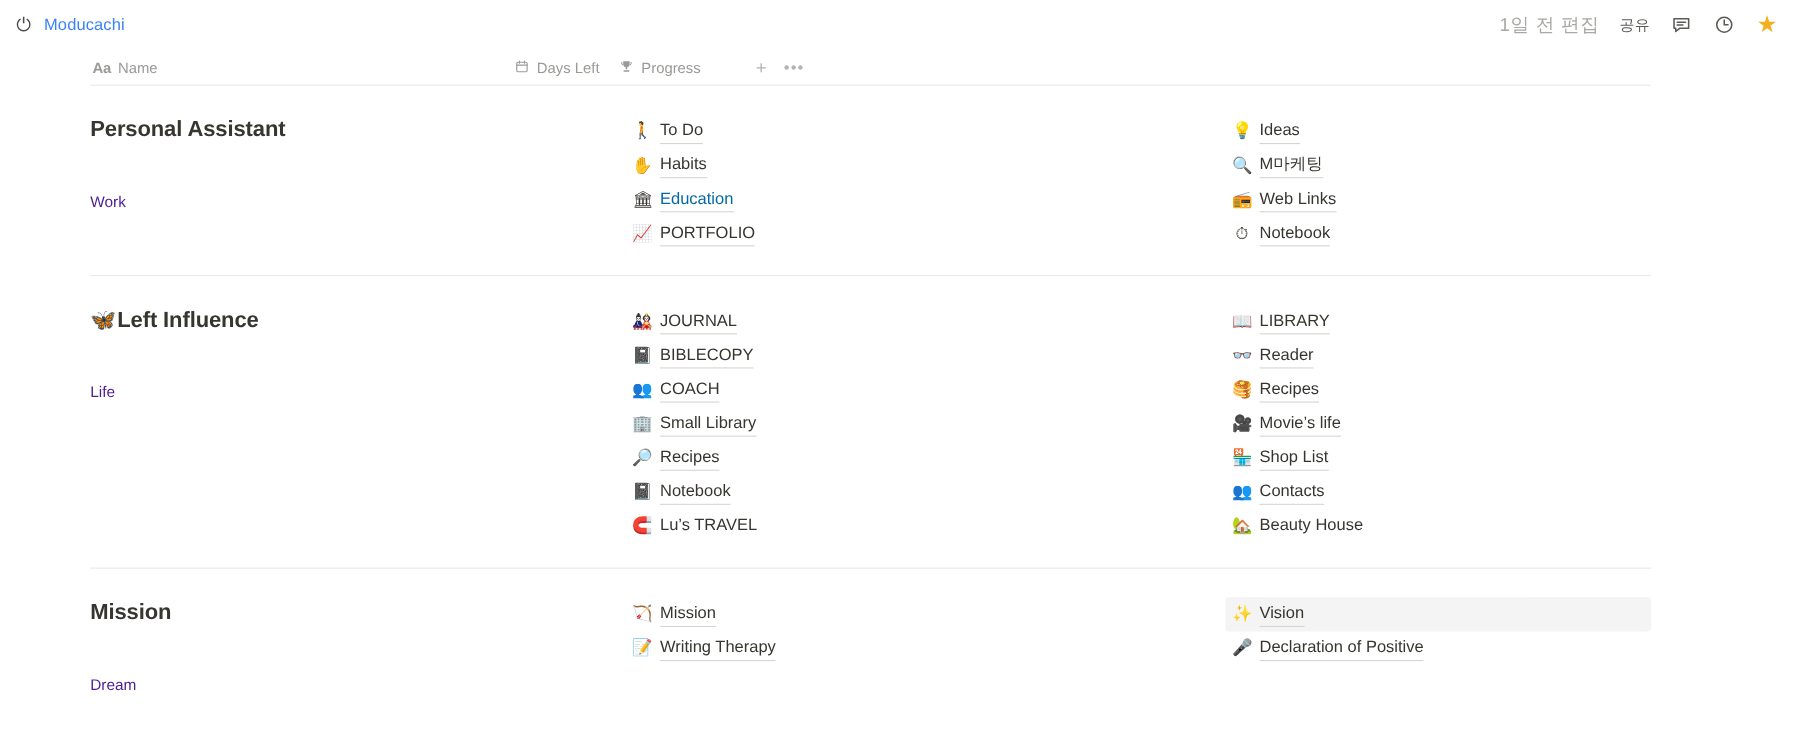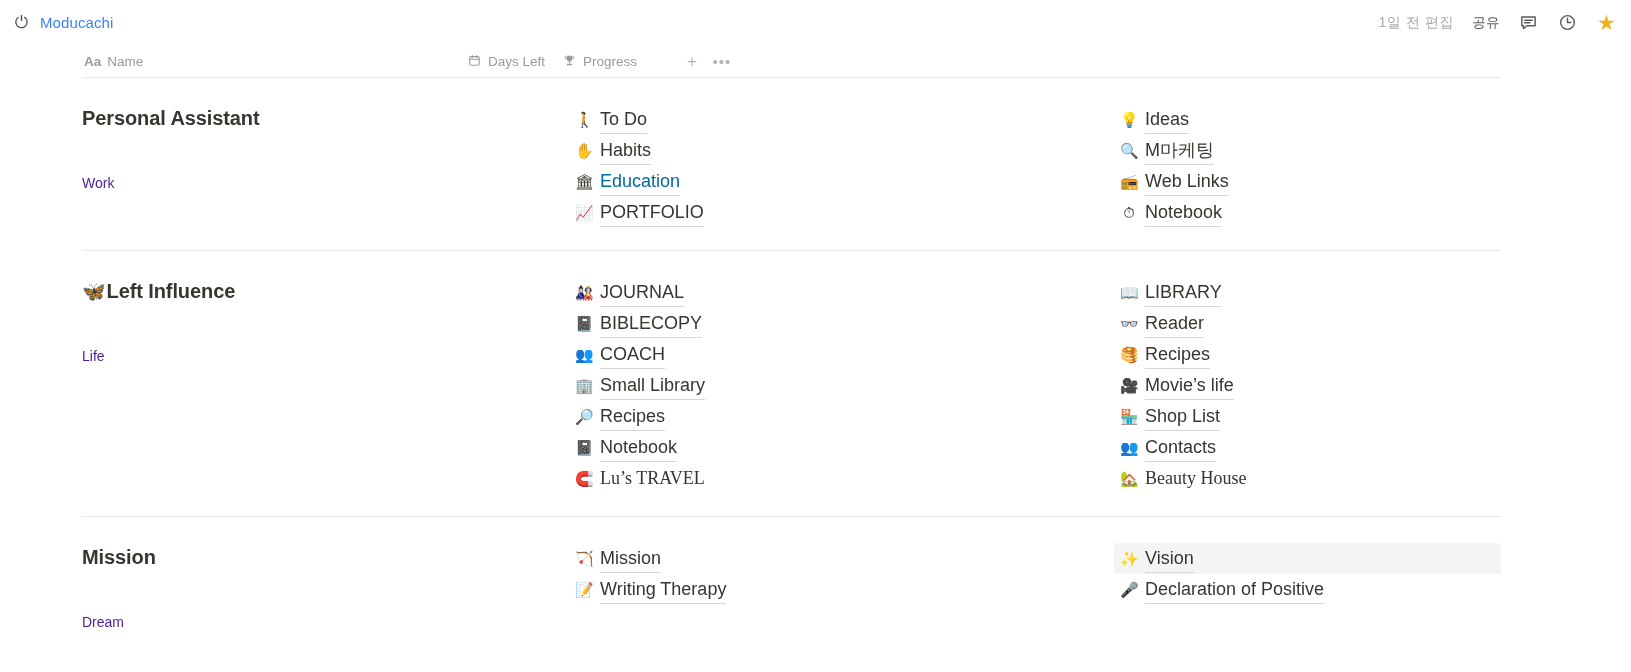--- a/index.html
+++ b/index.html
@@ -33,21 +33,21 @@
     color: #3b82f6;
     letter-spacing: 0.1px;
   }
   .topbar-right {
     margin-left: auto;
     display: flex;
     align-items: center;
     gap: 18px;
   }
   .edited-text {
-    font-size: 14px;
+    font-size: 17px;
     color: #a9a8a4;
     letter-spacing: 0.6px;
   }
   .share-text {
     font-size: 13.5px;
     color: #5b5a57;
     letter-spacing: 0.4px;
   }
   .topbar-icon {
     width: 21px; height: 21px;
@@ -159,29 +159,29 @@
   }
   .link-item.highlight { background: #f4f4f5; }
   .link-emoji {
     font-size: 15px;
     line-height: 1;
     width: 18px;
     text-align: center;
     flex: 0 0 18px;
   }
   .link-label {
-    font-size: 18px;
+    font-size: 15px;
     color: #37352f;
     border-bottom: 1px solid #d6d5d2;
     line-height: 1.5;
     padding-bottom: 0px;
     text-align: center;
   }
   .link-item.muted .link-label { color: #0369a1; }
-  .link-item.plain .link-label { border-bottom: none; font-family: Liberation Serif, serif; }
+  .link-item.plain .link-label { border-bottom: none; }
 
   
   .link-col.right .link-item.highlight { width: 387px; }
 </style>
 </head>
 <body>
 
 <div class="topbar">
   <div class="topbar-left">
     <span class="page-emoji">⏻</span>

